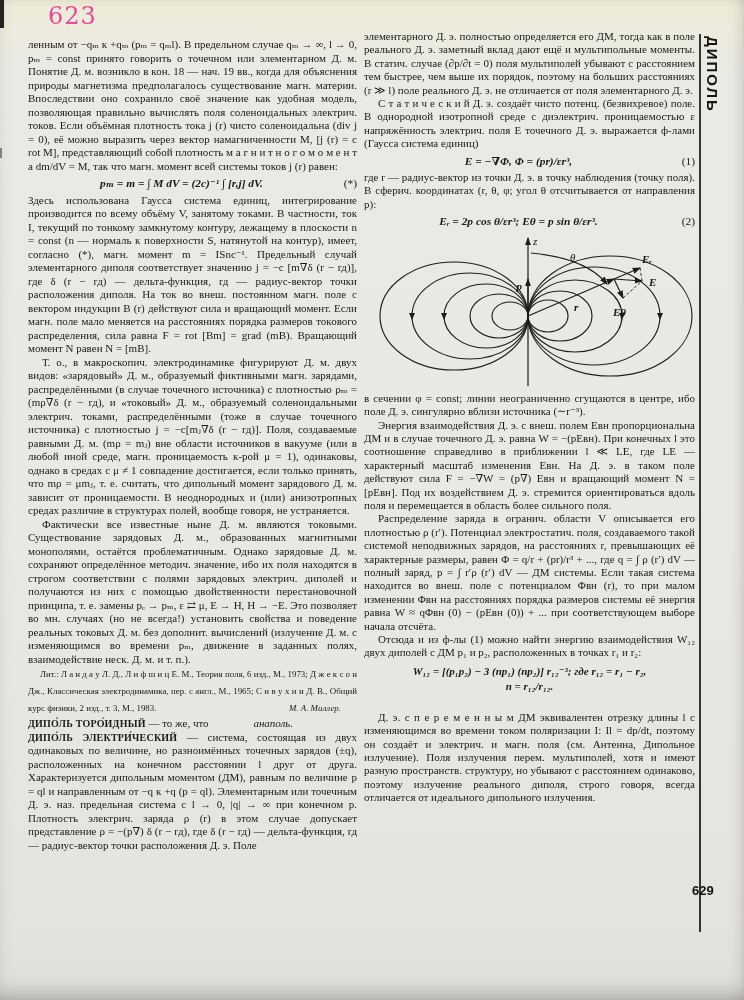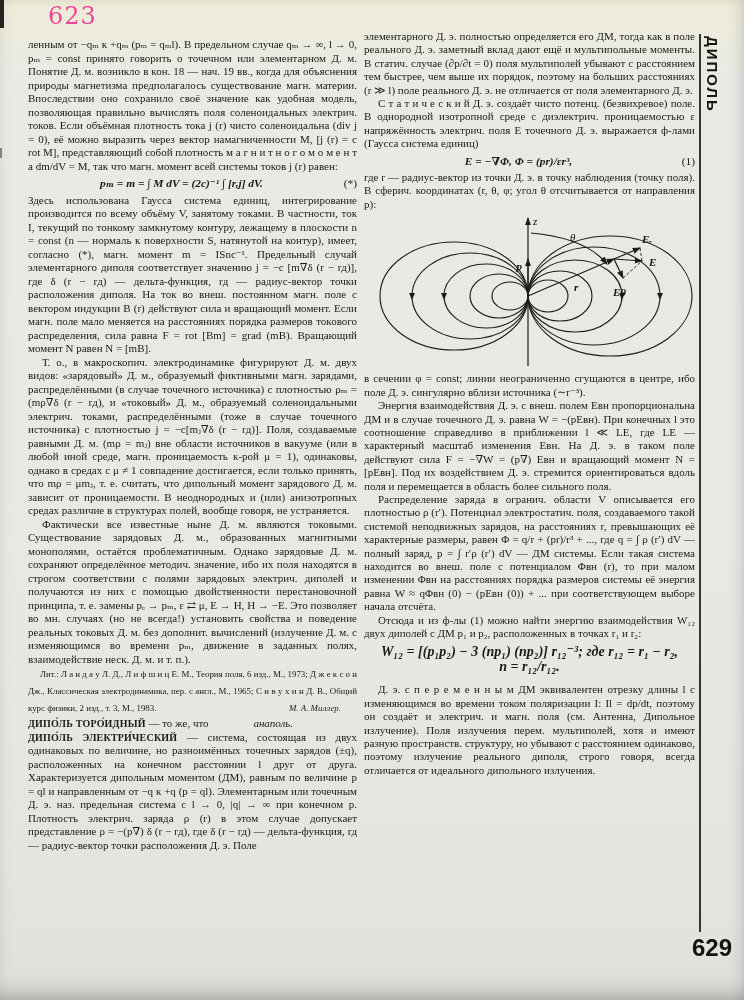--- a/index.html
+++ b/index.html
@@ -6,35 +6,35 @@
   body{
     width:744px;height:1000px;position:relative;overflow:hidden;
     background:linear-gradient(180deg,#edecd8 0%,#eae9e5 8%,#e9e8e4 55%,#e4e3df 92%,#dededa 100%);
     font-family:"Liberation Serif","DejaVu Serif",serif;
     color:#1b1a18;
   }
   .vignette{position:absolute;inset:0;pointer-events:none;
     box-shadow:inset 0 -14px 22px -12px rgba(70,65,58,.45), inset -10px 0 18px -14px rgba(70,65,58,.25), inset 0 6px 14px -12px rgba(70,65,58,.25);}
   .edge-mark{position:absolute;background:#24231f;}
   .pagenum-top{position:absolute;left:48px;top:2px;font-family:"DejaVu Serif",serif;font-size:24px;letter-spacing:1px;color:#ec4899;}
-  .pagenum-bottom{position:absolute;left:692px;top:934px;font-family:"Liberation Sans","DejaVu Sans",sans-serif;font-weight:bold;font-size:24px;color:#131210;}
+  .pagenum-bottom{position:absolute;left:692px;top:883px;font-family:"Liberation Sans","DejaVu Sans",sans-serif;font-weight:bold;font-size:13px;color:#131210;}
   .margin-rule{position:absolute;left:699px;top:34px;width:2px;height:898px;background:#36342f;}
   .margin-label{position:absolute;left:704px;top:36px;writing-mode:vertical-rl;
     font-family:"Liberation Sans","DejaVu Sans",sans-serif;font-weight:bold;font-size:15px;letter-spacing:2px;color:#161512;}
 
   .col{position:absolute;text-align:justify;font-size:11px;line-height:13.5px;}
   .col-left{left:28px;top:38px;width:329px;}
   .col-right{left:364px;top:30px;width:331px;line-height:13.4px;}
   .col p{margin:0;}
   p.ind{text-indent:14px;}
 
   .eq{display:flex;align-items:center;margin:4px 0 3px;font-style:italic;font-weight:bold;font-size:11.4px;}
   .eq .eq-body{flex:1;text-align:center;}
   .eq .eq-num{font-style:normal;font-weight:normal;min-width:22px;text-align:right;}
-  .eq2line{margin:4px 0 9px;font-style:italic;font-weight:bold;font-size:14px;text-align:center;}
+  .eq2line{margin:4px 0 17px;font-style:italic;font-weight:bold;font-size:11px;text-align:center;}
   .eq2line div{line-height:15px;}
 
   .lit{font-size:8.9px;line-height:17px;text-indent:12px;position:relative;margin-top:1px;}
   .lit .author{position:absolute;right:16px;bottom:0;font-style:italic;background:transparent;}
 
   .entry{text-indent:0;}
   .entry-head{font-weight:bold;font-size:10px;letter-spacing:.2px;}
   .italic{font-style:italic;margin-left:42px;}
 
   .fig-wrap{margin:1px 0 2px;text-align:center;}
@@ -68,20 +68,24 @@
 </div>
 
 <div class="col col-right">
   <p>элементарного Д. э. полностью определяется его ДМ, тогда как в поле реального Д. э. заметный вклад дают ещё и мультипольные моменты. В статич. случае (∂p/∂t = 0) поля мультиполей убывают с расстоянием тем быстрее, чем выше их порядок, поэтому на больших расстояниях (r ≫ l) поле реального Д. э. не отличается от поля элементарного Д. э.</p>
   <p class="ind">С т а т и ч е с к и й  Д. э. создаёт чисто потенц. (безвихревое) поле. В однородной изотропной среде с диэлектрич. проницаемостью ε напряжённость электрич. поля E точечного Д. э. выражается ф-лами (Гаусса система единиц)</p>
   <div class="eq">
     <span class="eq-body">E = −∇Φ,   Φ = (pr)/εr³,</span>
     <span class="eq-num">(1)</span>
   </div>
   <p>где r — радиус-вектор из точки Д. э. в точку наблюдения (точку поля). В сферич. координатах (r, θ, φ; угол θ отсчитывается от направления p):</p>
+  <div class="eq">
+    <span class="eq-body">Eᵣ = 2p cos θ/εr³;   Eθ = p sin θ/εr³.</span>
+    <span class="eq-num">(2)</span>
+  </div>
 
   <div class="fig-wrap">
     <svg id="figsvg" viewBox="0 0 331 158" width="331" height="158">
       <defs>
         <marker id="arr" viewBox="0 0 8 6" refX="6.5" refY="3" markerWidth="7.5" markerHeight="6" orient="auto">
           <path d="M0,0.3 L7.5,3 L0,5.7 Z" fill="#1d1c1a"></path>
         </marker>
       </defs>
       <g id="fig-loops">
           <ellipse cx="146" cy="84" rx="18" ry="14" class="fl"></ellipse>

